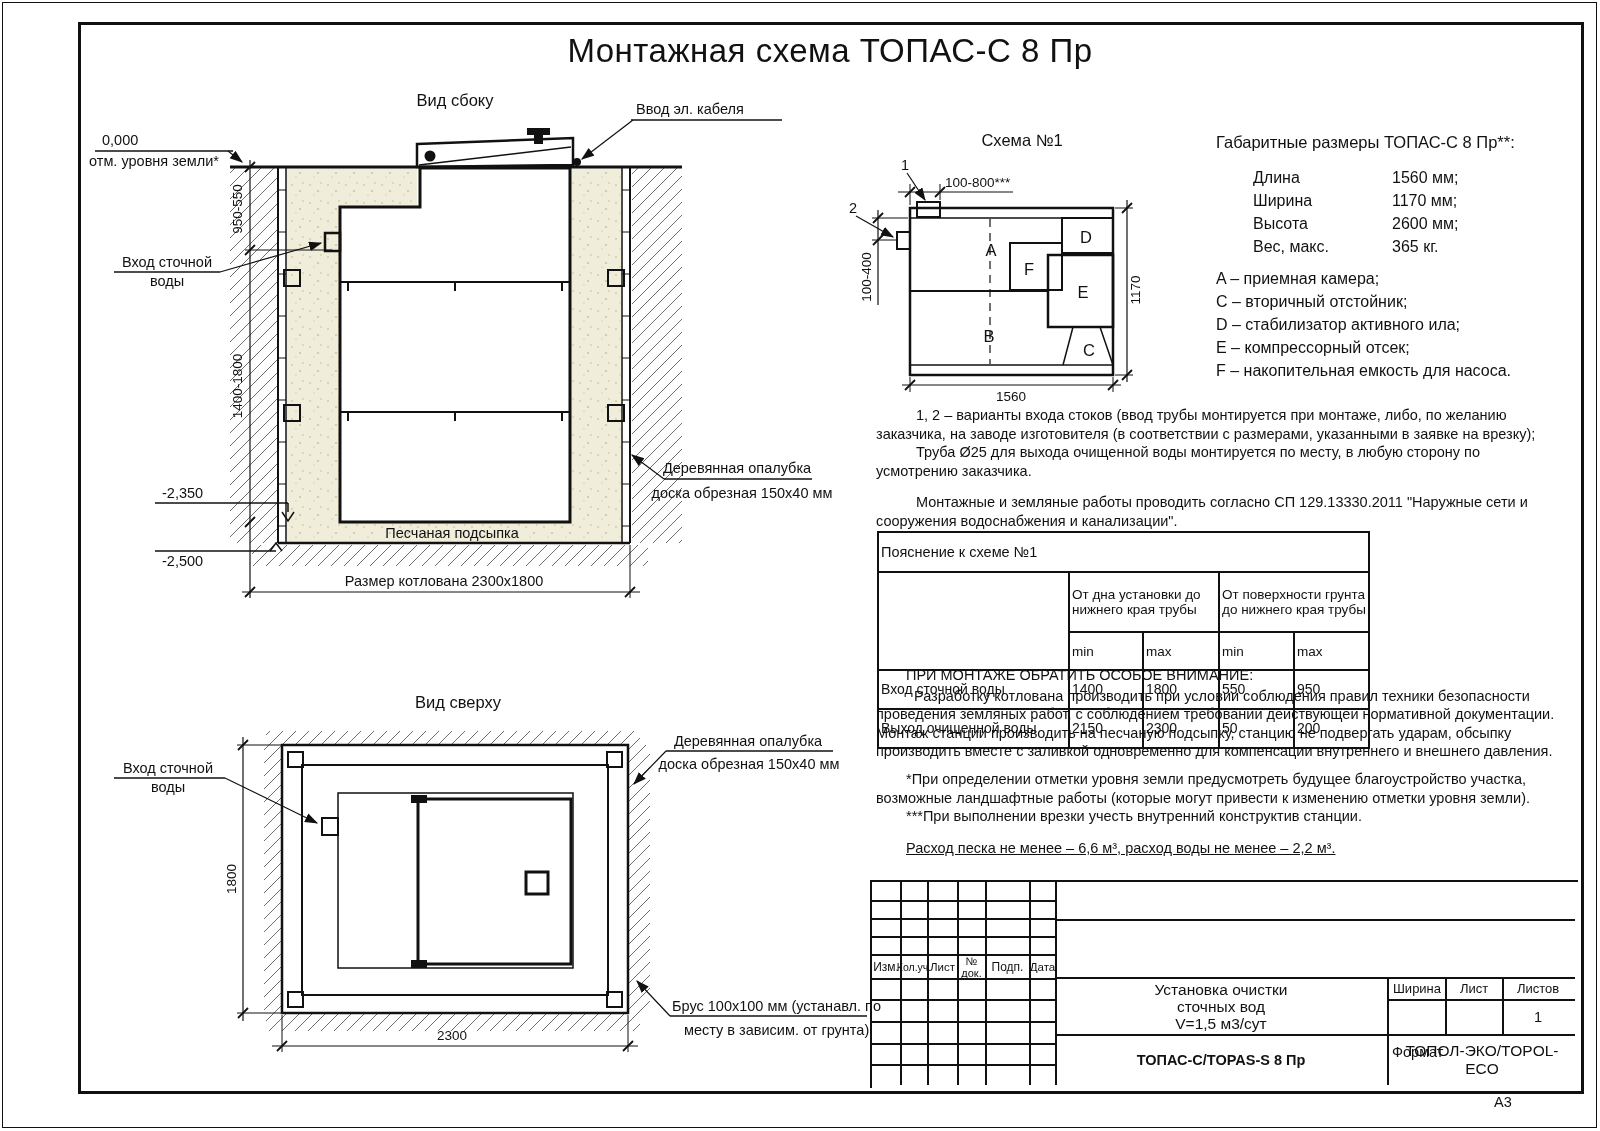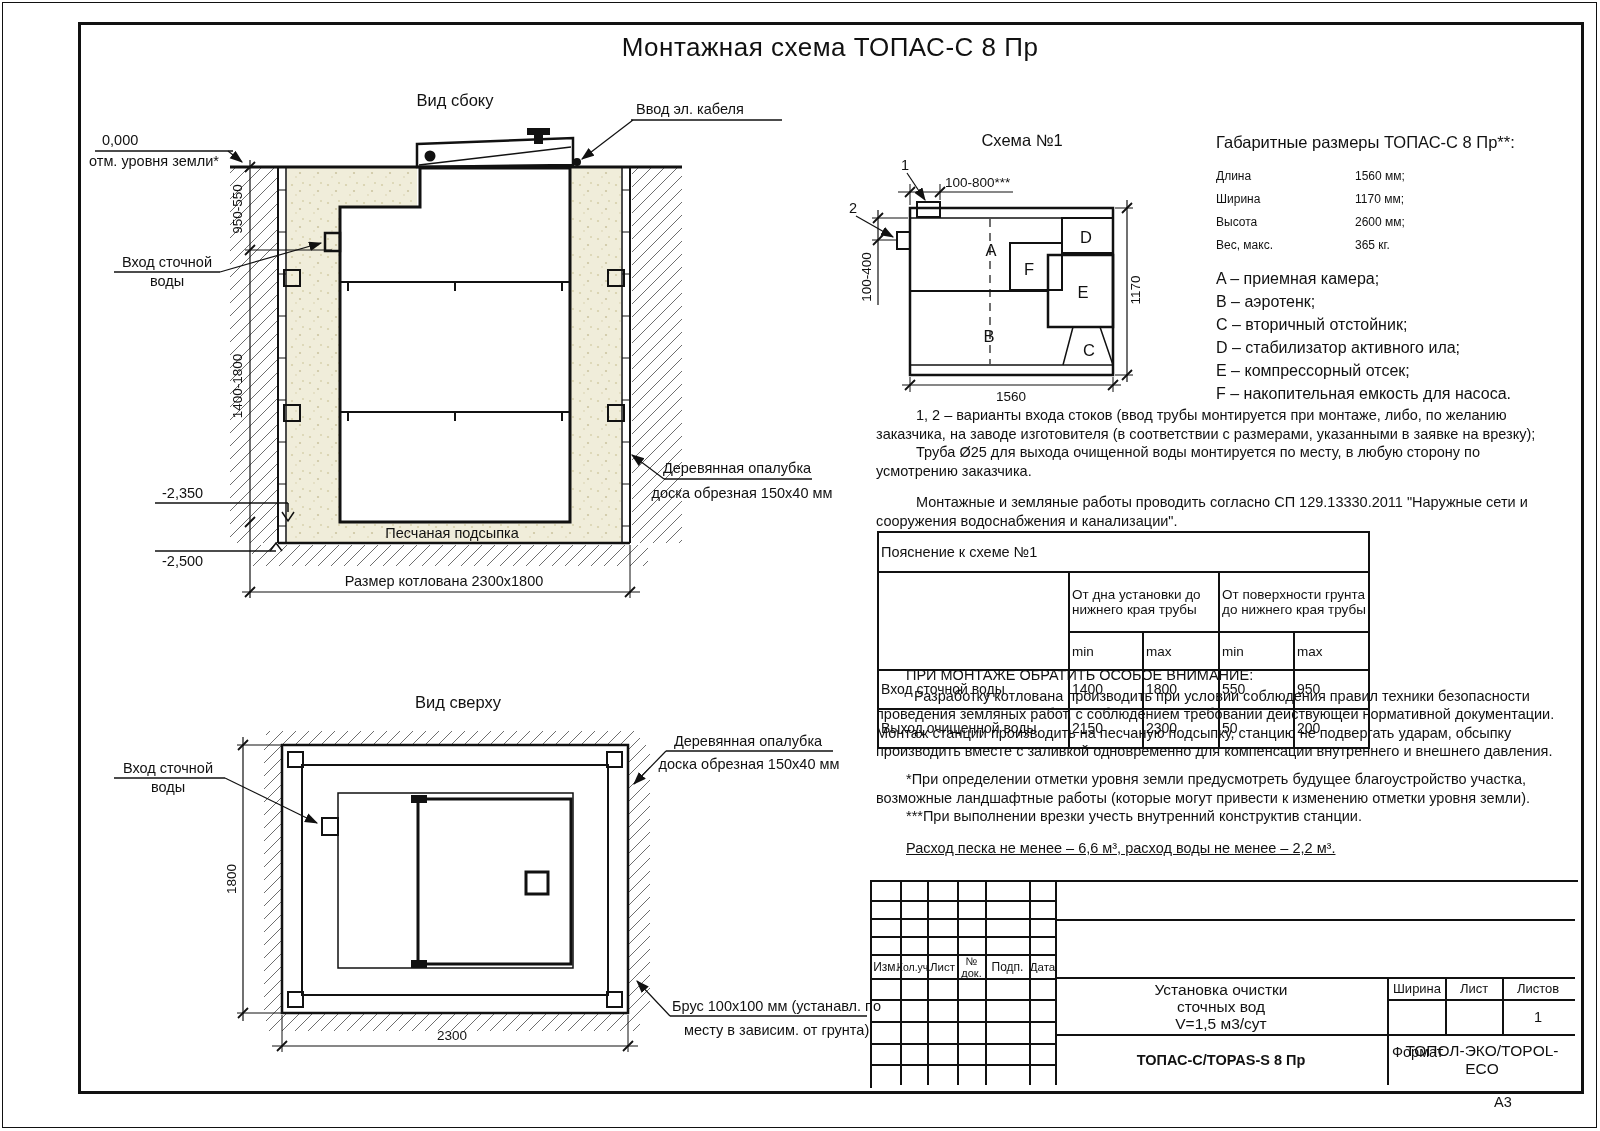--- a/index.html
+++ b/index.html
@@ -1,35 +1,35 @@
 <!DOCTYPE html>
 <html><head>
 <meta charset="utf-8">
 <style>
   html,body{margin:0;padding:0;background:#fff;}
   #sheet{position:relative;width:1600px;height:1131px;background:#fff;overflow:hidden;
          font-family:"Liberation Sans","DejaVu Sans",sans-serif;color:#111;}
   .abs{position:absolute;}
   .frame-outer{left:2px;top:2px;width:1593px;height:1124px;border:1.5px solid #111;}
   .frame-inner{left:78px;top:22px;width:1500px;height:1066px;border:3px solid #111;}
-  .sheet-title{left:480px;top:32px;width:700px;text-align:center;font-size:26px;letter-spacing:.5px;}
+  .sheet-title{left:480px;top:32px;width:700px;text-align:center;font-size:33px;letter-spacing:.5px;}
 
   svg{position:absolute;overflow:visible;}
   svg text{font-family:"Liberation Sans","DejaVu Sans",sans-serif;fill:#111;}
   .ln{stroke:#111;fill:none;}
   .s1{stroke-width:1;} .s12{stroke-width:1.2;} .s15{stroke-width:1.5;}
   .s2{stroke-width:2;} .s25{stroke-width:2.5;} .s3{stroke-width:3;}
   .sl{stroke:#111;stroke-width:1.8;}
   .t13{font-size:13.5px;} .t14{font-size:14.5px;} .t16{font-size:16.5px;}
   .mid{text-anchor:middle;}
 
   .specs{left:1216px;top:133px;width:345px;}
   .specs .hd{font-size:16.5px;}
   .specs .rows{margin-top:17px;}
-  .specs .row{display:flex;height:23px;font-size:12px;}
+  .specs .row{display:flex;height:23px;font-size:16px;margin-left:37px;}
   .specs .row .lb{width:139px;}
   .specs .legend{margin-top:6px;font-size:16px;line-height:23px;}
 
   .paras{left:876px;top:406px;width:676px;font-size:14.5px;line-height:18.5px;}
   .paras p{margin:0;text-indent:40px;}
   .paras p.gap{margin-top:13px;}
 
   .exp{left:877px;top:531px;border-collapse:collapse;table-layout:fixed;}
   .exp td{border:2px solid #111;text-align:left;vertical-align:middle;padding:8px 2px;
           font-size:13.5px;line-height:15px;}
@@ -315,21 +315,20 @@
           <span class="lb">Высота</span>
           <span>2600 мм;</span>
         </div>
       <div class="row">
           <span class="lb">Вес, макс.</span>
           <span>365 кг.</span>
         </div>
     </div>
     <div class="legend">
       <div>A – приемная камера;</div>
-      <div>B – аэротенк;</div>
       <div>C – вторичный отстойник;</div>
       <div>D – стабилизатор активного ила;</div>
       <div>E – компрессорный отсек;</div>
       <div>F – накопительная емкость для насоса.</div>
     </div>
   </div>
 
   <div class="abs paras">
     <p>1, 2 – варианты входа  стоков (ввод трубы монтируется при монтаже, либо, по желанию заказчика, на заводе изготовителя (в соответствии с размерами, указанными в заявке на врезку);</p>
     <p>Труба Ø25 для выхода очищенной воды монтируется по месту, в любую сторону по усмотрению заказчика.</p>

